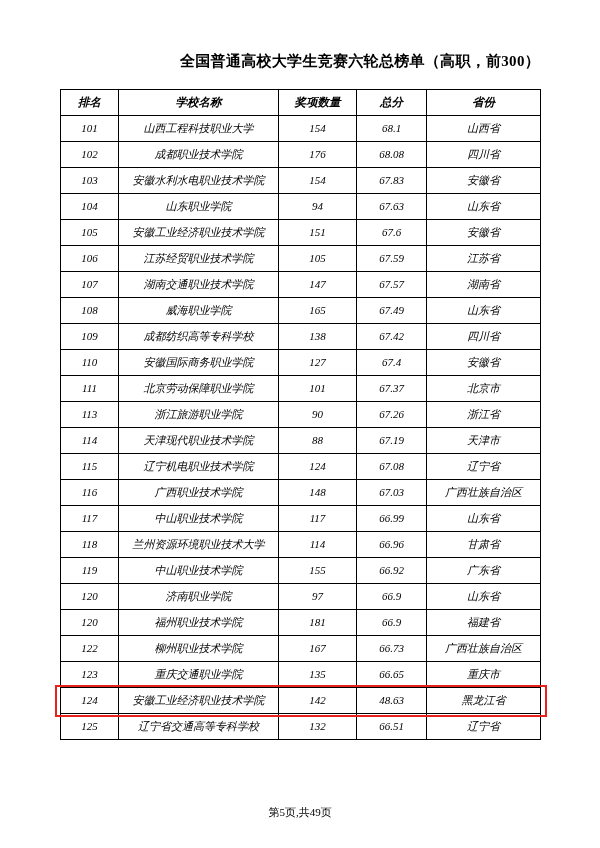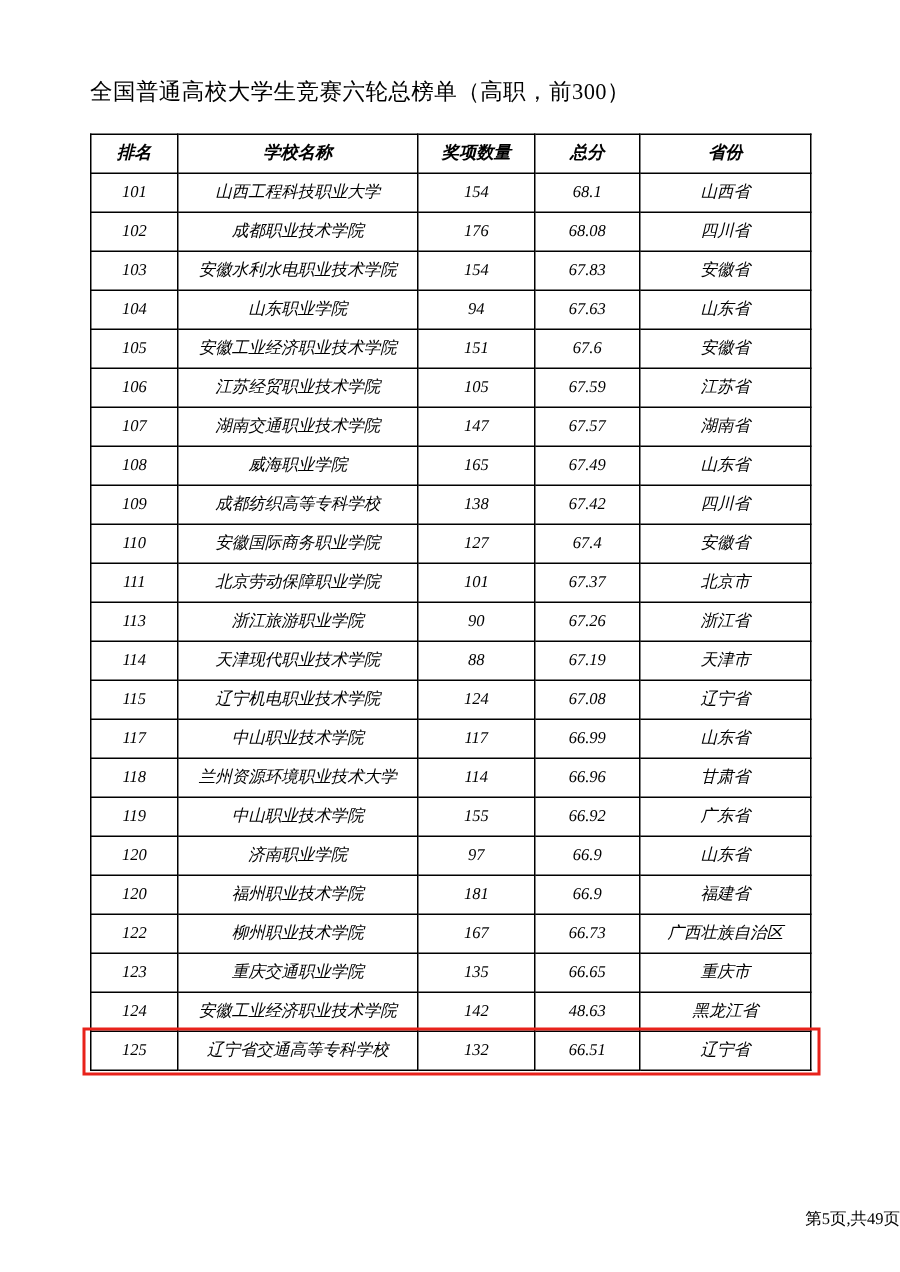--- a/index.html
+++ b/index.html
@@ -16,23 +16,23 @@
     overflow: hidden;
   }
   .page {
     width: 600px;
     height: 848px;
     box-sizing: border-box;
     padding: 52px 60px 0 60px;
     position: relative;
   }
   .doc-title {
-    text-align: left;
+    text-align: right;
     font-size: 15px;
-    font-weight: normal;
+    font-weight: bold;
     letter-spacing: 0.3px;
     margin: 0 0 18px 0;
     font-family: "Liberation Serif", "DejaVu Serif", serif;
   }
   table.rank-table {
     border-collapse: collapse;
     width: 480px;
     margin: 0 auto;
     table-layout: fixed;
     font-style: italic;
@@ -68,21 +68,21 @@
     position: absolute;
     border: 2px solid #e8221b;
     pointer-events: none;
     box-sizing: border-box;
   }
   .footer {
     position: absolute;
     bottom: 28px;
     left: 0;
     width: 600px;
-    text-align: right;
+    text-align: center;
     font-size: 11px;
     font-family: "Liberation Serif", "DejaVu Serif", serif;
   }
 </style>
 </head>
 <body>
 
 <div class="page">
 
   <div class="doc-title">全国普通高校大学生竞赛六轮总榜单（高职，前300）</div>
@@ -197,20 +197,27 @@
           <td>天津市</td>
         </tr>
         <tr>
           <td>115</td>
           <td class="school-cell">辽宁机电职业技术学院</td>
           <td>124</td>
           <td>67.08</td>
           <td>辽宁省</td>
         </tr>
         <tr>
+          <td>116</td>
+          <td class="school-cell">广西职业技术学院</td>
+          <td>148</td>
+          <td>67.03</td>
+          <td>广西壮族自治区</td>
+        </tr>
+        <tr>
           <td>117</td>
           <td class="school-cell">中山职业技术学院</td>
           <td>117</td>
           <td>66.99</td>
           <td>山东省</td>
         </tr>
         <tr>
           <td>118</td>
           <td class="school-cell">兰州资源环境职业技术大学</td>
           <td>114</td>

